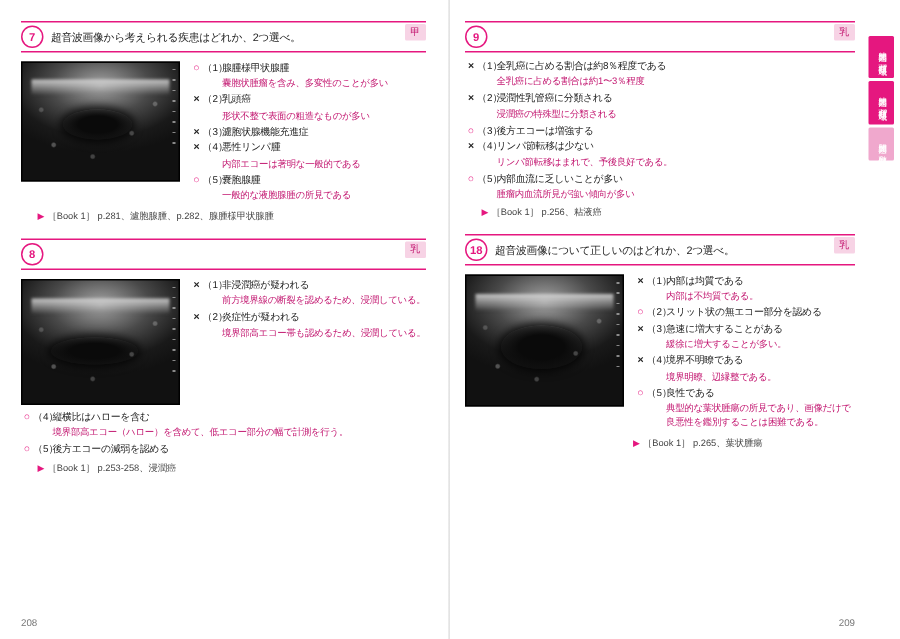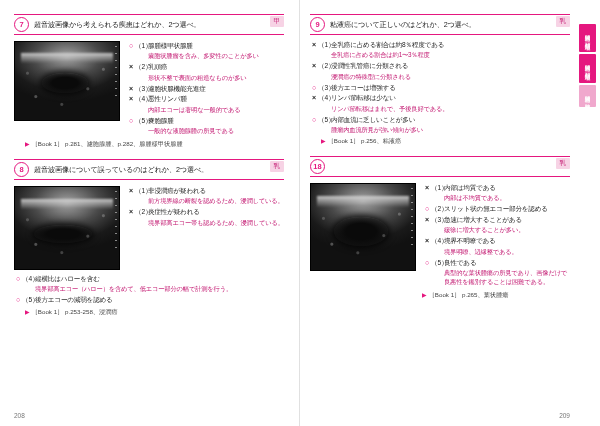--- a/index.html
+++ b/index.html
@@ -183,21 +183,20 @@
         </div>
       </div>
       <div class="ref">
         <span class="tri">▶</span><span>［Book 1］ p.281、濾胞腺腫、p.282、腺腫様甲状腺腫</span>
       </div>
     </div>
 
     <div class="qblock" style="position:relative;">
       <div class="qhead">
         <div class="qnum">8</div>
-        <div class="qtext">超音波画像について誤っているのはどれか、2つ選べ。</div>
         <div class="qtag">乳</div>
       </div>
       <div class="qbody">
         <div class="usimg tall">
           <div class="fan"></div>
             <div class="band1"></div>
           <div class="lesion" style="left:18%;top:46%;width:56%;height:22%;"></div>
           <div class="speck"></div>
             <div class="scale"></div>
         </div>
@@ -240,21 +239,20 @@
     <div class="folio l">208</div>
   </div>
 
   <div class="gutter"></div>
 
   <div class="page right">
 
     <div class="qblock">
       <div class="qhead">
         <div class="qnum">9</div>
-        <div class="qtext">粘液癌について正しいのはどれか、2つ選べ。</div>
         <div class="qtag">乳</div>
       </div>
       <div class="choices" style="margin-top:5px;">
         <div class="ch">
           <div class="mark x">×</div>
           <div class="chnum">（1）</div>
           <div class="chtxt">全乳癌に占める割合は約8％程度である</div>
         </div>
         <div class="expl">全乳癌に占める割合は約1〜3％程度</div>
 
@@ -286,20 +284,21 @@
         <div class="expl">腫瘤内血流所見が強い傾向が多い</div>
       </div>
       <div class="ref">
         <span class="tri">▶</span><span>［Book 1］ p.256、粘液癌</span>
       </div>
     </div>
 
     <div class="qblock">
       <div class="qhead">
         <div class="qnum">18</div>
+        <div class="qtext">超音波画像について正しいのはどれか、2つ選べ。</div>
         <div class="qtag">乳</div>
       </div>
       <div class="qbody">
         <div class="usimg tall" style="height:86px;">
           <div class="fan"></div>
             <div class="band1"></div>
           <div class="lesion" style="left:22%;top:38%;width:52%;height:34%;"></div>
           <div class="speck"></div>
             <div class="scale"></div>
         </div>

